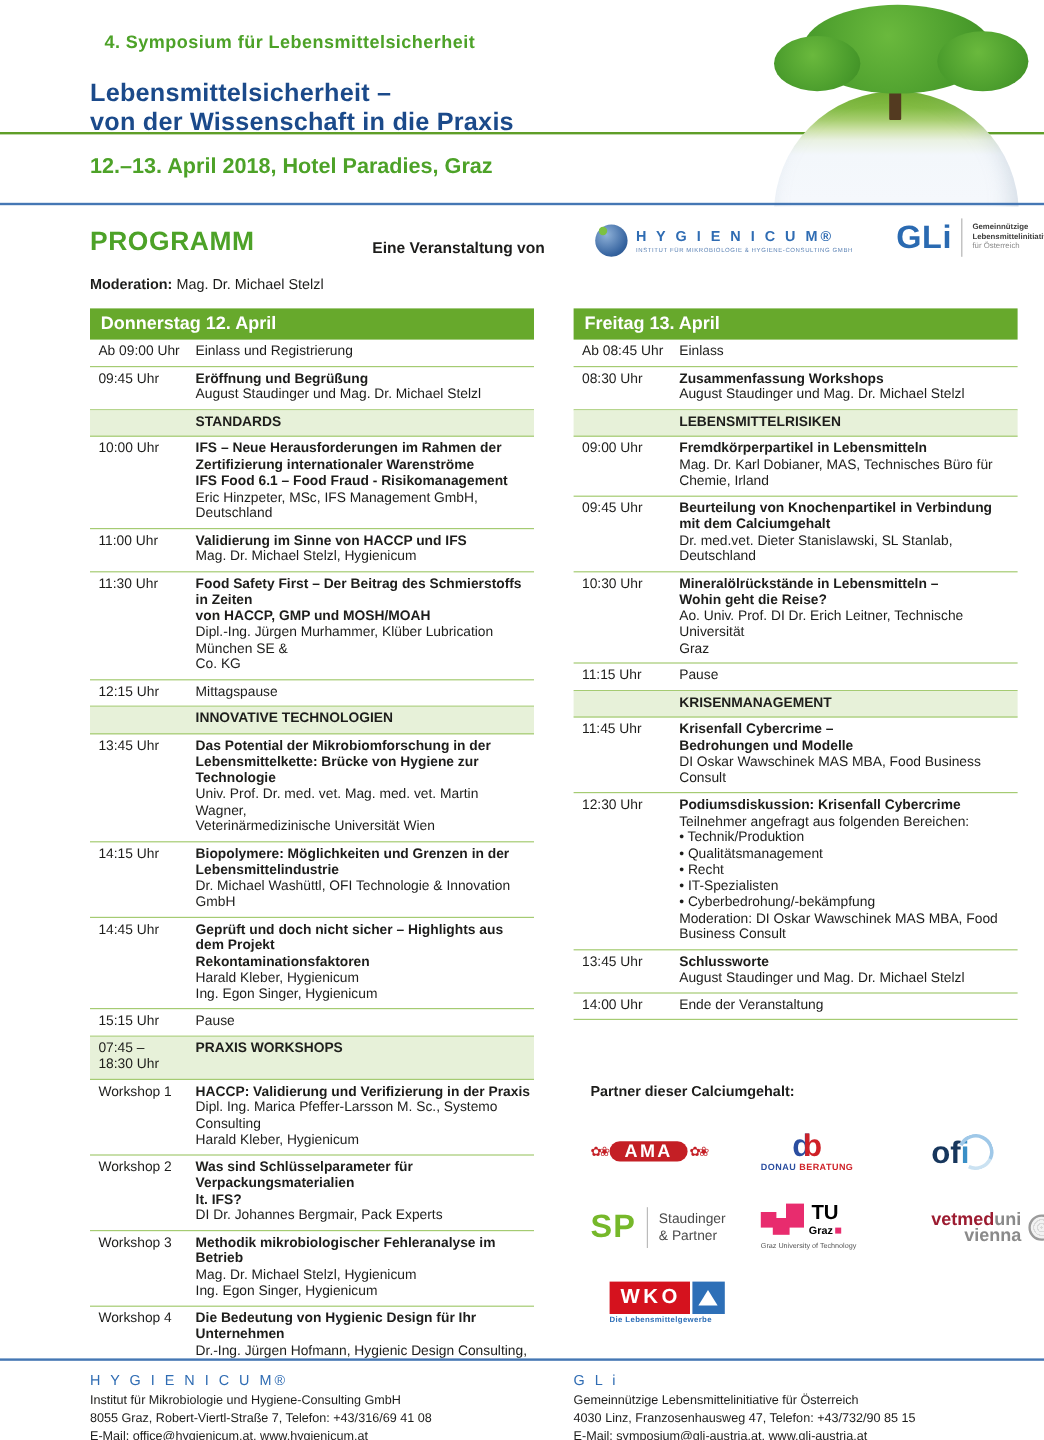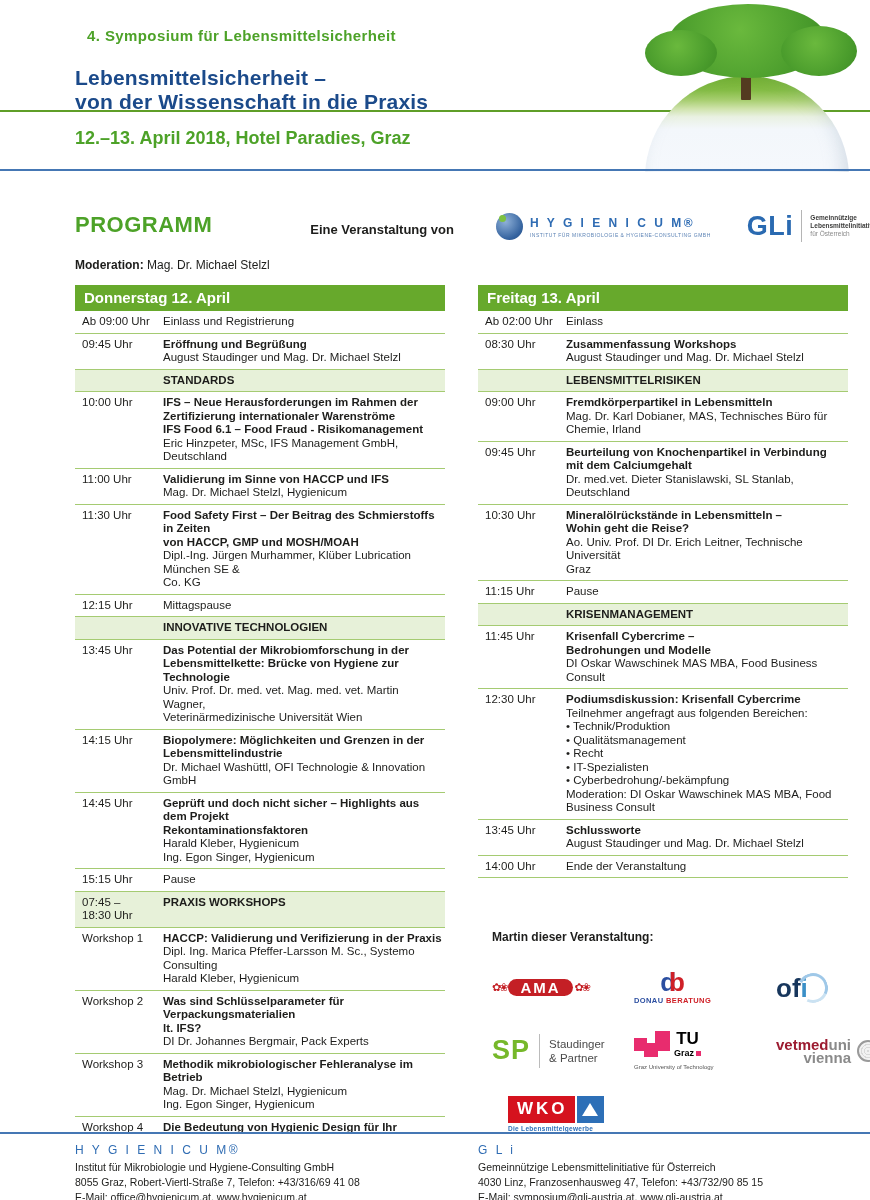--- a/index.html
+++ b/index.html
@@ -26,21 +26,21 @@
            background: linear-gradient(180deg,#6fae2f 0%, #84bc45 7%, #a9cf72 12%, #cfe3ab 16%, #e9f1e2 20%, #f3f7fb 26%, #f5f8fc 45%, #e7eef5 70%, #dde8f2 100%);
            box-shadow: inset -6px -10px 18px rgba(150,170,190,.35); }
   .canopy { position:absolute; left:36px; top:4px; width:158px; height:74px; border-radius:50%;
             background: radial-gradient(circle at 45% 35%, #6ab93d, #4a9c2c 65%, #3c8a23 100%); }
   .canopy.c2 { left:12px; top:30px; width:72px; height:46px; }
   .canopy.c3 { left:148px; top:26px; width:76px; height:50px; }
   .trunk { position:absolute; left:108px; top:58px; width:10px; height:42px; background:#533a20; border-radius:3px 3px 1px 1px; }
   .trunk:before { content:""; position:absolute; left:-7px; top:4px; width:9px; height:3px; background:#533a20; transform:rotate(28deg); }
 
   
-  .program-head { display:flex; align-items:center; padding:36px 22px 0 75px; }
+  .program-head { display:flex; align-items:flex-end; padding:8px 22px 0 75px; }
   .program-title { font-size:22px; font-weight:bold; color:#4da228; letter-spacing:.5px; }
   .event-by { font-size:13px; font-weight:bold; margin:8px 0 0 98px; white-space:nowrap; }
   .hyg-badge { display:flex; align-items:center; margin:3px 0 0 42px; }
   .hyg-sphere { width:27px; height:27px; border-radius:50%; background: radial-gradient(circle at 35% 32%, #8fb1d8, #35639f 68%, #274d82 100%); position:relative; flex:none; }
   .hyg-sphere:before { content:""; position:absolute; left:3px; top:2px; width:7px; height:7px; border-radius:50%; background:#7cc142; }
   .hyg-text { margin-left:7px; }
   .hyg-name { color:#2f6cb3; font-size:12px; font-weight:bold; letter-spacing:2.5px; white-space:nowrap; }
   .hyg-sub { color:#5c83b5; font-size:5px; letter-spacing:.5px; margin-top:2px; white-space:nowrap; }
   .gli-badge { display:flex; align-items:center; margin:2px 0 0 36px; }
   .gli-name { color:#2a6ab1; font-size:27px; font-weight:bold; letter-spacing:.5px; line-height:1; }
@@ -345,21 +345,21 @@
               <div>Ing. Mag. Gottfried Schafzahl, Schafzahl</div>
             </div>
           </div>
         </div>
     </div>
     <div class="col">
       <div class="daybar">Freitag 13. April</div>
       <div>
           <div class="row">
             <div class="time">
-              <div>Ab 02:00 Uhr</div>
+              <div>Ab 08:45 Uhr</div>
             </div>
             <div class="content">
               <div>Einlass</div>
             </div>
           </div>
           <div class="row">
             <div class="time">
               <div>08:30 Uhr</div>
             </div>
             <div class="content">
@@ -457,21 +457,21 @@
             <div class="time">
               <div>14:00 Uhr</div>
             </div>
             <div class="content">
               <div>Ende der Veranstaltung</div>
             </div>
           </div>
         </div>
 
       <div class="partners">
-        <div class="partners-label">Martin dieser Veranstaltung:</div>
+        <div class="partners-label">Partner dieser Calciumgehalt:</div>
 
         <div class="logo-row">
           <div class="logo-cell">
             <div class="ama">
               <span class="orn">✿❀</span>
               <span class="ama-oval">AMA</span>
               <span class="orn">✿❀</span>
             </div>
           </div>
           <div class="logo-cell">

